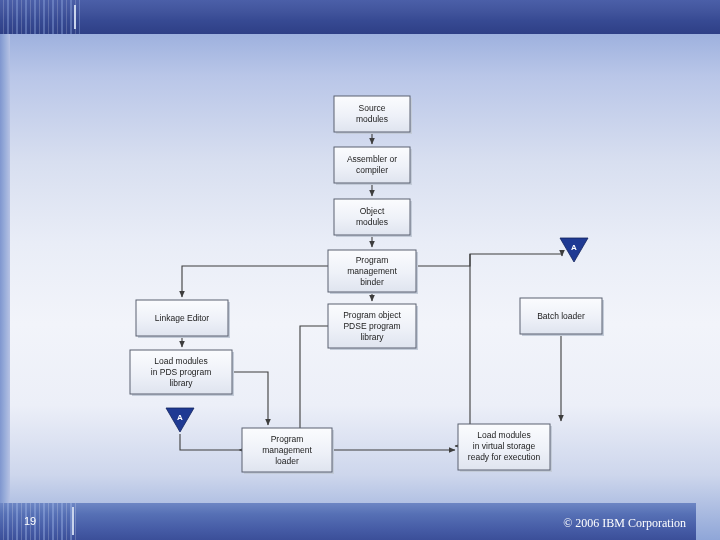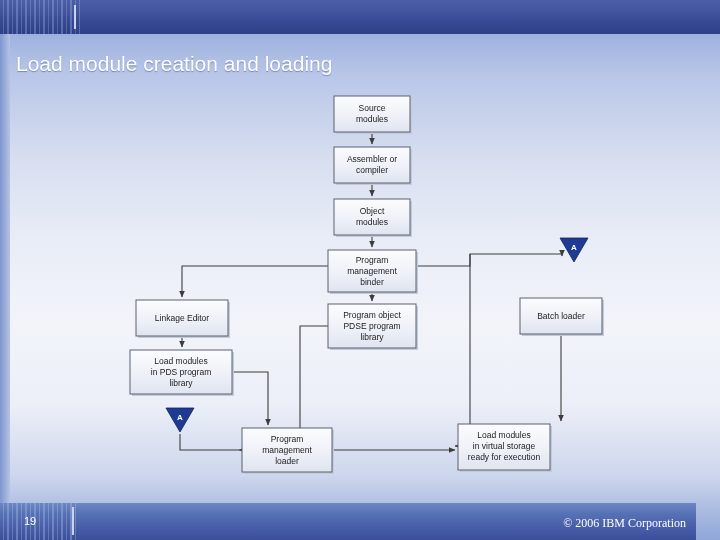--- a/index.html
+++ b/index.html
@@ -128,21 +128,20 @@
 
 <div class="slide">
 
   <div class="top-band">
     <div class="top-band-stripes"></div>
     <div class="top-band-tick"></div>
   </div>
 
   <div class="side-stripes-left"></div>
 
-  <div class="slide-title">Load module creation and loading</div>
 
   <div class="diagram">
     <svg width="720" height="400" viewBox="0 0 720 400" xmlns="http://www.w3.org/2000/svg">
       <defs>
         <linearGradient id="boxgrad" x1="0" y1="0" x2="0" y2="1">
           <stop offset="0%" stop-color="#fbfcfe"></stop>
           <stop offset="55%" stop-color="#eef1f8"></stop>
           <stop offset="100%" stop-color="#dfe4ef"></stop>
         </linearGradient>
         <marker id="arrow" markerWidth="7" markerHeight="7" refX="5.6" refY="2.6" orient="auto">

